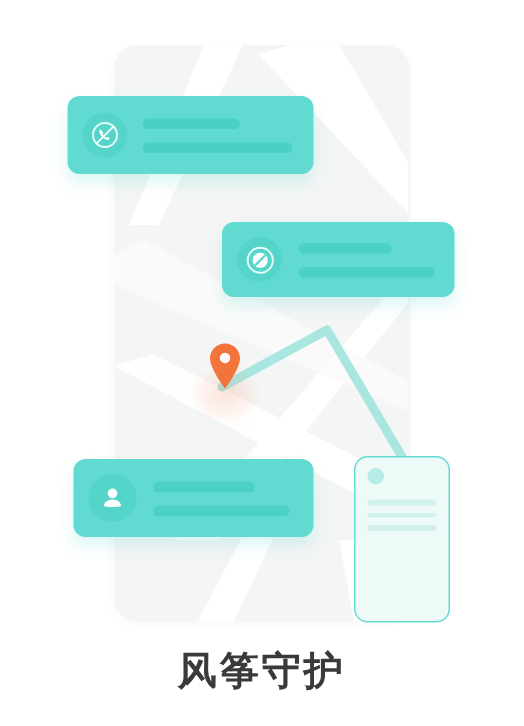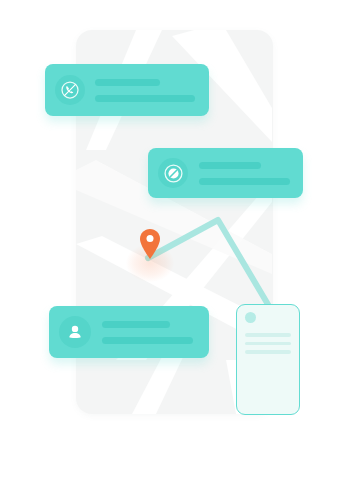--- a/index.html
+++ b/index.html
@@ -277,14 +277,15 @@
     <div class="mp-head">
       <div class="mp-avatar"></div>
     </div>
     <div class="mp-body">
       <div class="mp-line"></div>
       <div class="mp-line"></div>
       <div class="mp-line"></div>
     </div>
   </div>
 
+  <div id="title">风筝守护</div>
 
 </div>
 
 </body></html>

